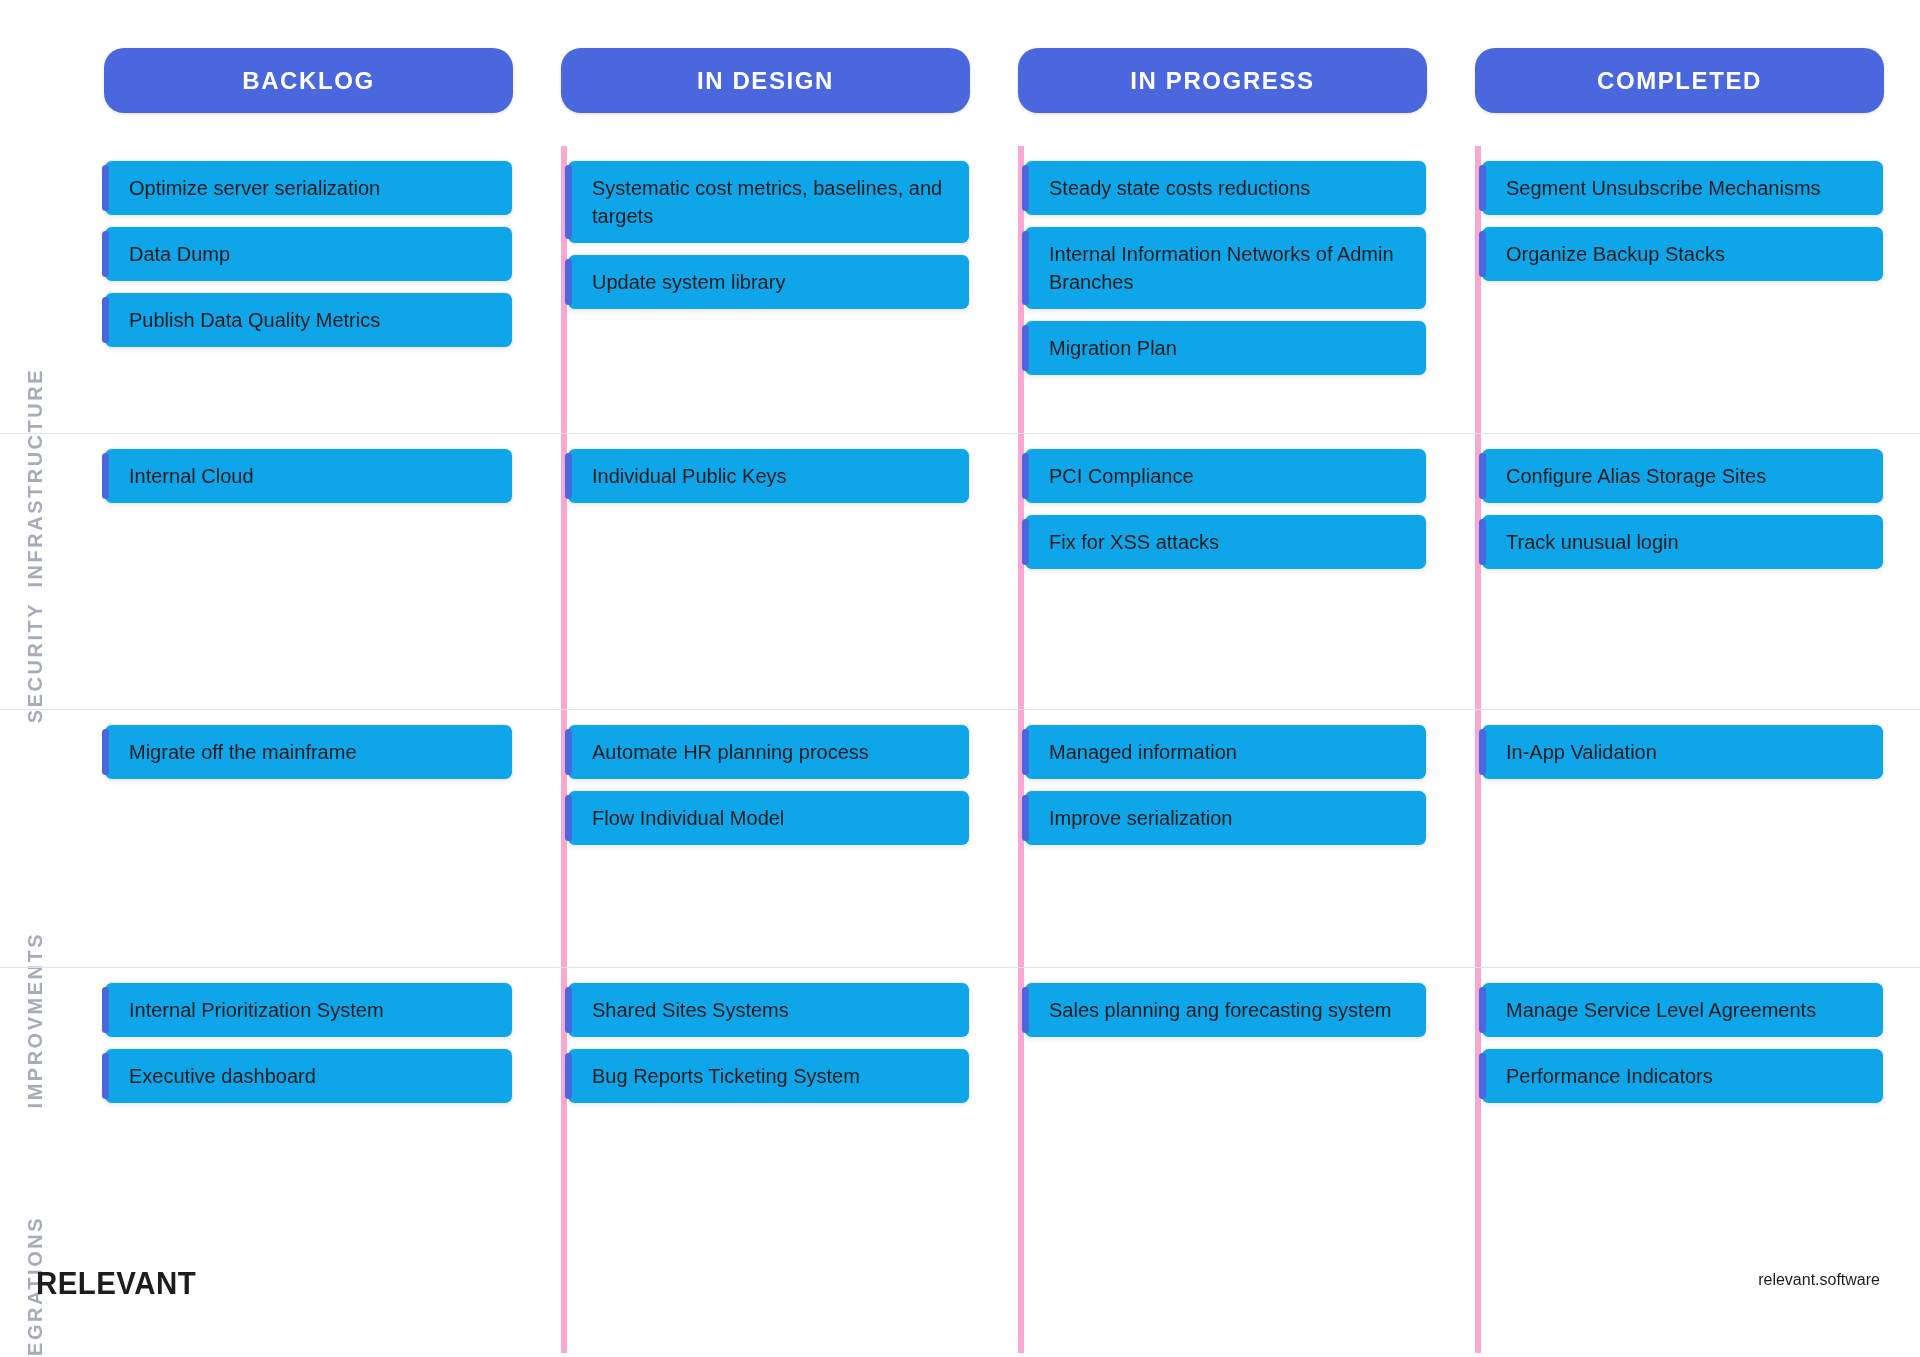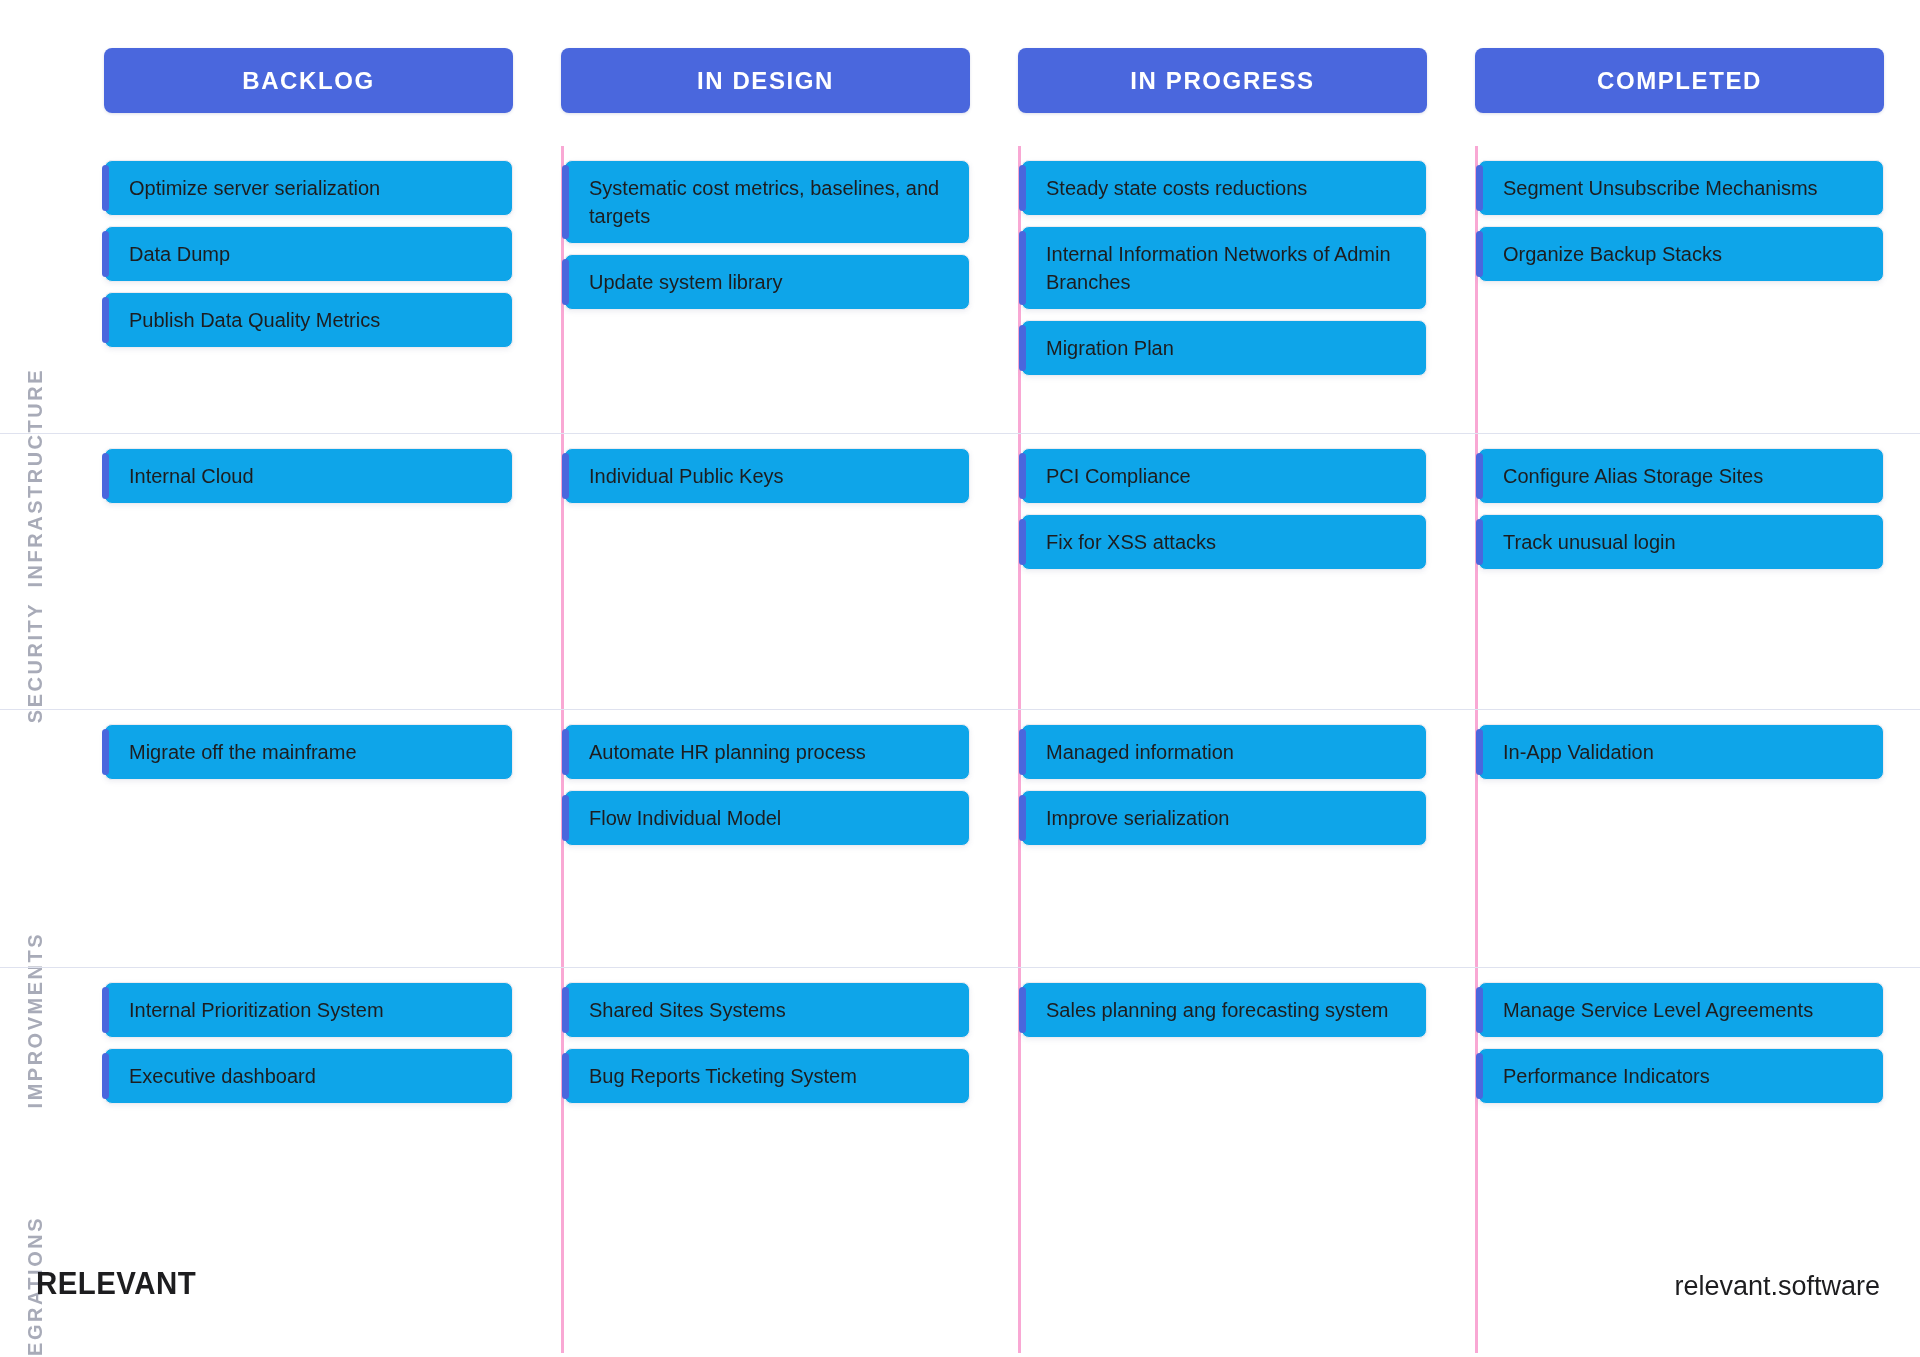--- a/index.html
+++ b/index.html
@@ -28,21 +28,21 @@
     top: 48px;
     left: 104px;
     width: 1800px;
     display: flex;
     gap: 48px;
   }
   .col-header {
     width: 409px;
     height: 65px;
     background: #4a67dd;
-    border-radius: 8px;
+    border-radius: 20px;
     display: flex;
     align-items: center;
     justify-content: center;
     box-shadow: 0 1px 3px rgba(60,72,140,0.18);
   }
   .col-header-label {
     color: #ffffff;
     font-size: 24px;
     font-weight: 700;
     letter-spacing: 1.6px;
@@ -99,21 +99,21 @@
   .cells {
     display: flex;
     flex: 1 1 auto;
     gap: 0;
   }
   .cell {
     width: 457px;
     flex: 0 0 457px;
     padding: 14px 48px 0 0;
     box-sizing: border-box;
-    border-left: 3px solid #f9a8d4;
+    border-left: 6px solid #f9a8d4;
     position: relative;
   }
   .cell:first-child {
     border-left: none;
   }
 
   
   .card {
     position: relative;
     background: #0ea5e9;
@@ -160,21 +160,21 @@
     letter-spacing: 0.5px;
     color: #1d1d1f;
     font-family: "Liberation Sans", sans-serif;
     transform: scaleX(0.92);
     transform-origin: left center;
   }
   .site {
     position: absolute;
     right: 40px;
     top: 54px;
-    font-size: 27px;
+    font-size: 16px;
     color: #1d1d1f;
     font-weight: 400;
   }
 </style>
 </head>
 <body>
 
 <div class="board">
 
   <div class="headers">

